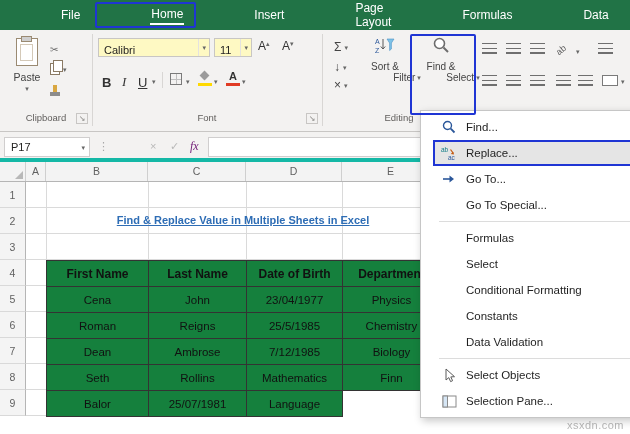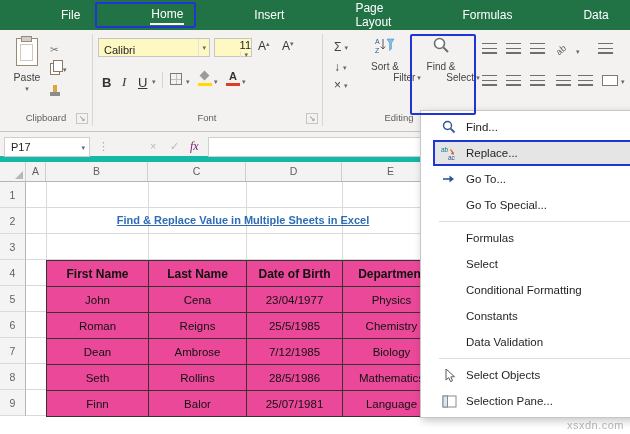--- a/index.html
+++ b/index.html
@@ -67,21 +67,21 @@
   .ln{position:absolute;width:15px;height:11px;
       background:repeating-linear-gradient(to bottom,#6f6f6f 0 1.5px,transparent 1.5px 4.6px);}
   .ic-orient{position:absolute;font-size:9px;color:#595959;transform:rotate(-40deg);}
   .ic-merge{position:absolute;width:16px;height:11px;border:1px solid #7a7a7a;background:#fff;box-sizing:border-box;}
 
   .anno-fs{position:absolute;left:410px;top:34px;width:62px;height:77px;
            border:2px solid var(--annotation-blue,#1f35d4);border-radius:2px;z-index:45;}
 
   
   .fbar{position:absolute;left:0;top:132px;width:100%;height:30px;background:#f3f2f1;
-        border-bottom:6px solid #14b8a6;box-sizing:border-box;}
+        border-bottom:4px solid #14b8a6;box-sizing:border-box;}
   .namebox{position:absolute;left:4px;top:5px;width:86px;height:20px;background:#fff;border:1px solid #d0cece;
            font-size:11px;color:#252423;display:flex;align-items:center;box-sizing:border-box;}
   .namebox .val{padding-left:6px;flex:1;}
   .namebox .caret{padding:0 4px;color:#666;}
   .dots{position:absolute;left:98px;top:8px;color:#a8a8a8;font-size:11px;}
   .fxbtn{position:absolute;top:8px;font-size:11px;color:#b8b8b8;}
   .fx{position:absolute;left:190px;top:7px;font-size:12px;font-style:italic;
       font-family:"Liberation Serif","DejaVu Serif",serif;color:#701a75;}
   .formula-input{position:absolute;left:208px;top:5px;width:422px;height:20px;background:#fff;
                  border:1px solid #d0cece;box-sizing:border-box;font-size:11px;padding:0 4px;}
@@ -97,21 +97,21 @@
   .rh{position:absolute;left:0;width:26px;height:26px;line-height:26px;text-align:center;font-size:10.5px;color:#616161;
       background:#f4f4f4;border-right:1px solid #b5b5b5;border-bottom:1px solid #d9d9d9;box-sizing:border-box;}
   .gridlines{position:absolute;left:26px;top:182px;width:604px;height:234px;
              background:repeating-linear-gradient(to bottom,transparent 0 25px,#dadada 25px 26px);}
   .vline{position:absolute;top:182px;width:1px;height:234px;background:#dadada;}
 
   .title-cell{position:absolute;left:46px;top:208px;width:394px;height:26px;line-height:25px;text-align:center;
               font-size:11px;font-weight:700;color:var(--title-blue,#2e6db5);text-decoration:underline;white-space:nowrap;}
   .table{position:absolute;left:46px;top:260px;display:grid;grid-template-columns:102px 98px 96px 98px;
          grid-auto-rows:26px;border-top:1px solid #333;border-left:1px solid #333;background:#fff;}
-  .cell{display:flex;align-items:center;justify-content:center;font-size:11.5px;color:#111;background:#ec4899;
+  .cell{display:flex;align-items:center;justify-content:center;font-size:11.5px;color:#111;background:#15803d;
         border-right:1px solid #333;border-bottom:1px solid #333;box-sizing:border-box;white-space:nowrap;overflow:hidden;}
   .cell.th{font-weight:700;font-size:12px;}
 
   .watermark{position:absolute;right:6px;bottom:3px;font-size:11px;color:#b8b8b8;letter-spacing:.5px;}
 
   
   .menu{position:absolute;left:420px;top:110px;width:249px;background:#fff;border:1px solid #c6c6c6;
         box-shadow:2px 3px 8px rgba(0,0,0,.22);padding:3px 12px;z-index:40;box-sizing:border-box;}
   .mi{height:26px;display:flex;align-items:center;padding:0 8px 0 6px;position:relative;}
   .mi .mic{width:20px;height:16px;display:flex;align-items:center;justify-content:center;margin-right:7px;flex:none;}
@@ -172,21 +172,21 @@
         <span class="ic-brush"></span>
       </div>
     <div class="grp-label" style="left:0;width:92px;">Clipboard</div>
     <div class="launcher" style="left:76px;">↘</div>
     <div class="grp-sep" style="left:92px;"></div>
 
     <div class="combo" style="left:98px;width:112px;">
       <span>Calibri</span>
       <span class="caret">▾</span>
     </div>
-    <div class="combo" style="left:214px;width:38px;flex-direction:column;">
+    <div class="combo" style="left:214px;width:38px;">
       <span>11</span>
       <span class="caret">▾</span>
     </div>
     <div class="abtn" style="left:258px;">
         <span>A</span>
         <span class="caret">▴</span>
       </div>
     <div class="abtn" style="left:282px;">
         <span>A</span>
         <span class="caret">▾</span>
@@ -314,38 +314,37 @@
   <div class="vline" style="left:440px;"></div>
 
   <div class="title-cell">Find &amp; Replace Value in Multiple Sheets in Excel</div>
 
   <div class="table">
     <div class="cell th">First Name</div>
     <div class="cell th">Last Name</div>
     <div class="cell th">Date of Birth</div>
     <div class="cell th">Department</div>
 
+    <div class="cell">Cena</div>
     <div class="cell">John</div>
-    <div class="cell">Cena</div>
     <div class="cell">23/04/1977</div>
     <div class="cell">Physics</div>
 
     <div class="cell">Roman</div>
     <div class="cell">Reigns</div>
     <div class="cell">25/5/1985</div>
     <div class="cell">Chemistry</div>
 
     <div class="cell">Dean</div>
     <div class="cell">Ambrose</div>
     <div class="cell">7/12/1985</div>
     <div class="cell">Biology</div>
 
     <div class="cell">Seth</div>
     <div class="cell">Rollins</div>
-    <div class="cell">28/5/1986</div>
     <div class="cell">Mathematics</div>
 
     <div class="cell">Finn</div>
     <div class="cell">Balor</div>
     <div class="cell">25/07/1981</div>
     <div class="cell">Language</div>
   </div>
 
   <div class="menu">
     <div class="mi">

